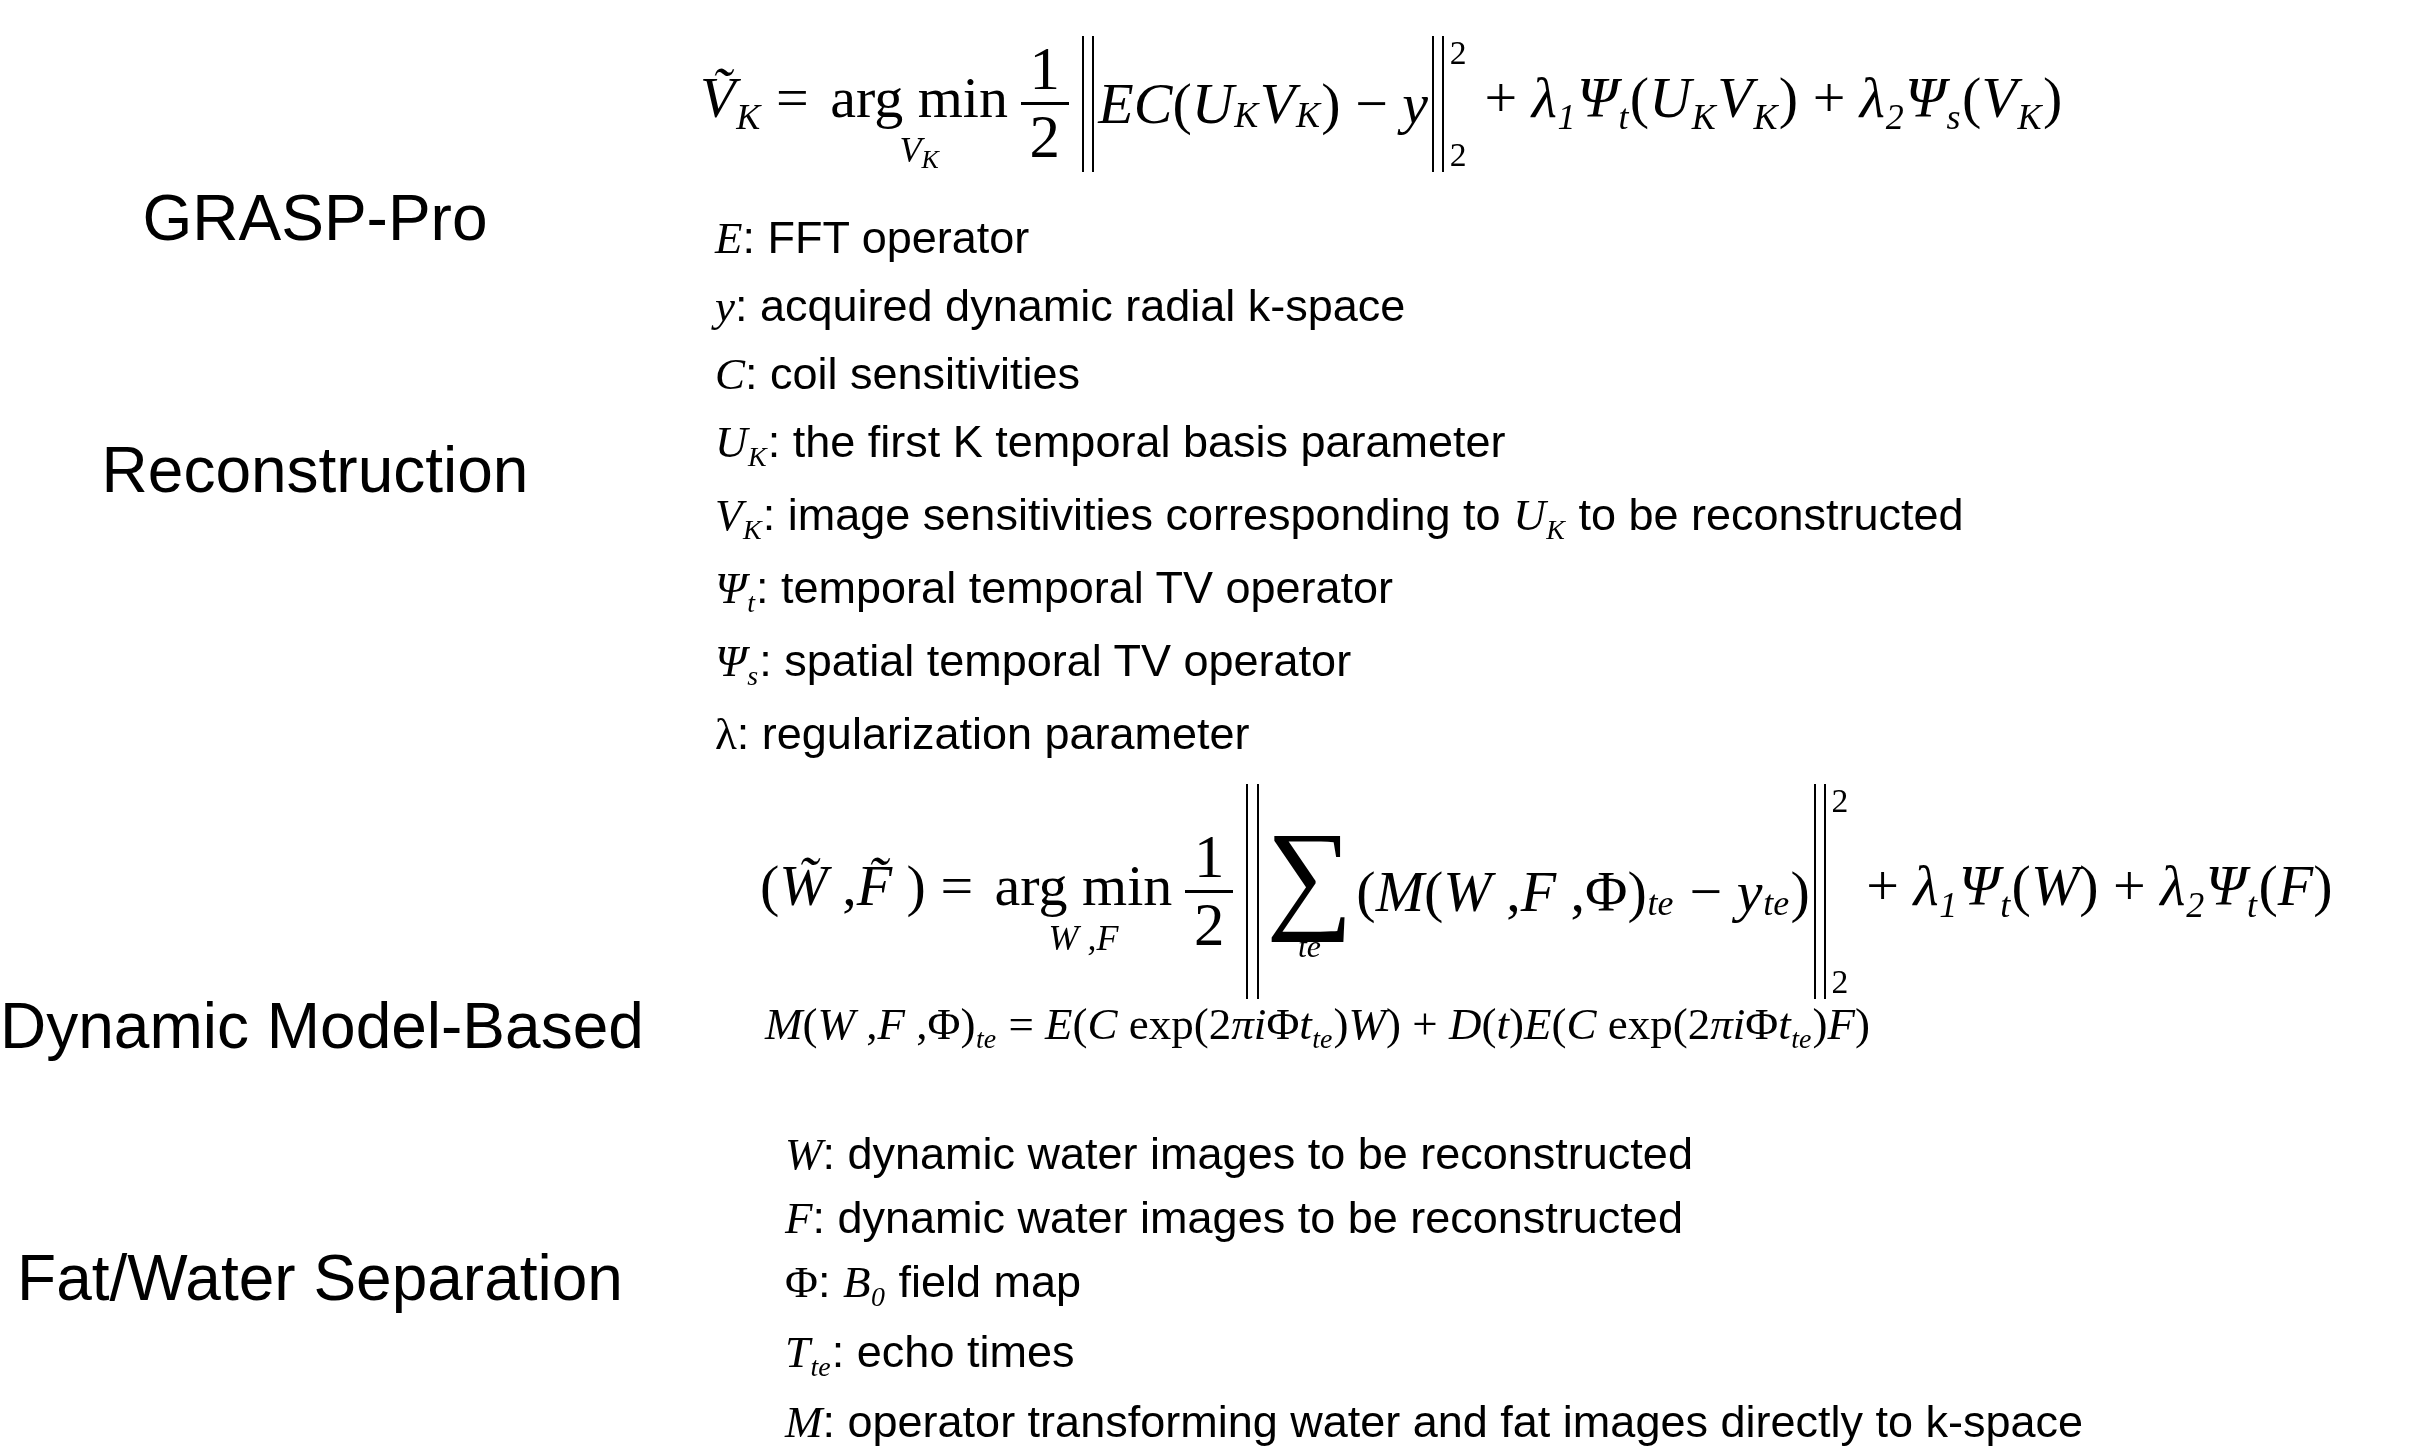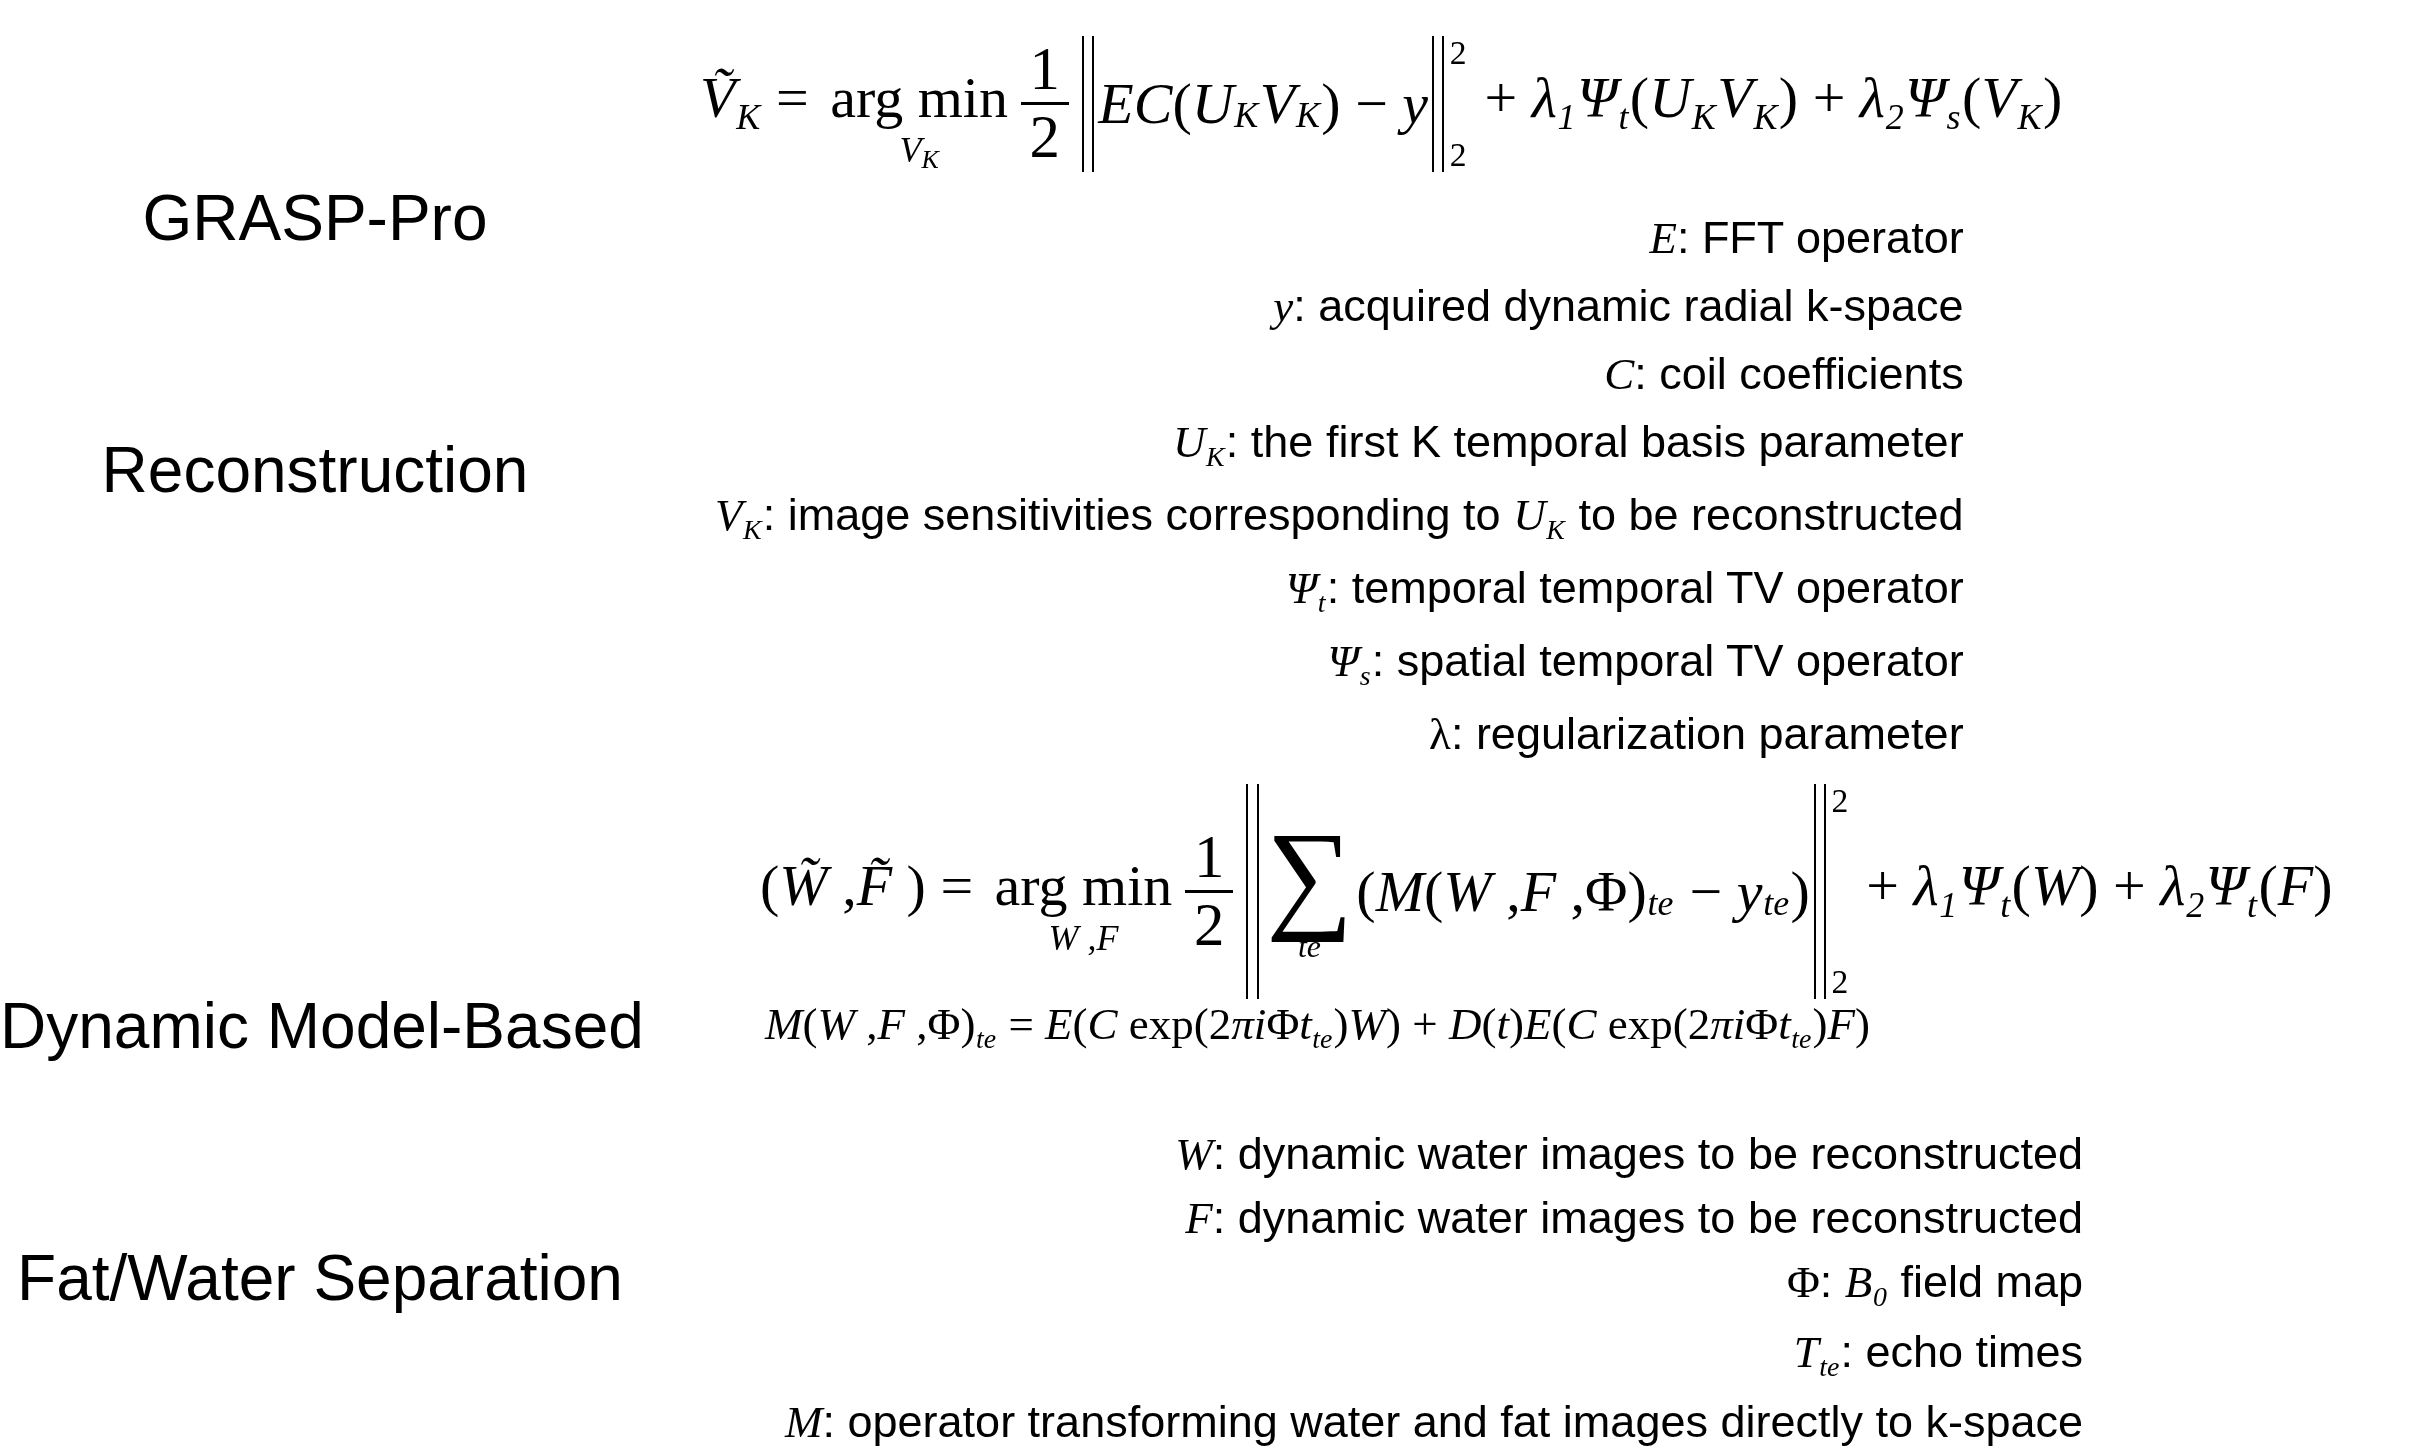--- a/index.html
+++ b/index.html
@@ -41,21 +41,21 @@
   .defs {
     position: absolute;
     font-family: "Liberation Sans", sans-serif;
     font-size: 45px;
     color: #000;
   }
   .defs1 { left: 715px; top: 204px; }
   .defs2 { left: 785px; top: 1122px; }
   .defs1 .def-line { line-height: 67px; }
   .defs2 .def-line { line-height: 64px; }
-  .def-line { white-space: pre; text-align: right; }
+  .def-line { white-space: pre; }
 
   
   .mv { font-family: "Liberation Serif", serif; font-style: italic; }
   .mr { font-family: "Liberation Serif", serif; font-style: normal; }
   .md { font-family: "Liberation Sans", sans-serif; font-style: normal; }
 
   .msub { font-family: "Liberation Serif", serif; font-style: italic;
           font-size: 0.62em; position: relative; top: 0.32em; margin: 0 0.04em 0 0.02em; }
 
   .mfrac { display: inline-flex; flex-direction: column; align-items: center;
@@ -95,21 +95,21 @@
   <div class="sec-title title1">
     <div>GRASP-Pro</div>
     <div>Reconstruction</div>
   </div>
 
   <div class="eq eq1"><span class="mv">Ṽ</span><span class="msub">K</span><span class="mr"> = </span><span class="munder"><span class="ubase">arg min</span><span class="uunder"><span class="u1">V</span><span class="u2">K</span></span></span><span class="mfrac"><span class="fnum">1</span><span class="fden">2</span></span><span class="mnorm"><span class="nbar"></span><span class="nbody"><span class="mv">EC</span><span class="mr">(</span><span class="mv">U</span><span class="msub">K</span><span class="mv">V</span><span class="msub">K</span><span class="mr">) − </span><span class="mv">y</span></span><span class="nbar"></span><span class="nscripts"><span class="nsup">2</span><span class="nsub">2</span></span></span><span class="mr"> + </span><span class="mv">λ</span><span class="msub">1</span><span class="mv">Ψ</span><span class="msub">t</span><span class="mr">(</span><span class="mv">U</span><span class="msub">K</span><span class="mv">V</span><span class="msub">K</span><span class="mr">)</span><span class="mr"> + </span><span class="mv">λ</span><span class="msub">2</span><span class="mv">Ψ</span><span class="msub">s</span><span class="mr">(</span><span class="mv">V</span><span class="msub">K</span><span class="mr">)</span></div>
 
   <div class="defs defs1">
       <div class="def-line"><span class="mv">E</span><span class="md">: FFT operator</span></div>
       <div class="def-line"><span class="mv">y</span><span class="md">: acquired dynamic radial k-space</span></div>
-      <div class="def-line"><span class="mv">C</span><span class="md">: coil coefficients</span></div>
+      <div class="def-line"><span class="mv">C</span><span class="md">: coil sensitivities</span></div>
       <div class="def-line"><span class="mv">U</span><span class="msub">K</span><span class="md">: the first K temporal basis parameter</span></div>
       <div class="def-line"><span class="mv">V</span><span class="msub">K</span><span class="md">: image sensitivities corresponding to </span><span class="mv">U</span><span class="msub">K</span><span class="md"> to be reconstructed</span></div>
       <div class="def-line"><span class="mv">Ψ</span><span class="msub">t</span><span class="md">: temporal temporal TV operator</span></div>
       <div class="def-line"><span class="mv">Ψ</span><span class="msub">s</span><span class="md">: spatial temporal TV operator</span></div>
       <div class="def-line"><span class="mr">λ</span><span class="md">: regularization parameter</span></div>
     </div>
 
   <div class="sec-title title2">
     <div>Dynamic Model-Based</div>
     <div>Fat/Water Separation</div>

